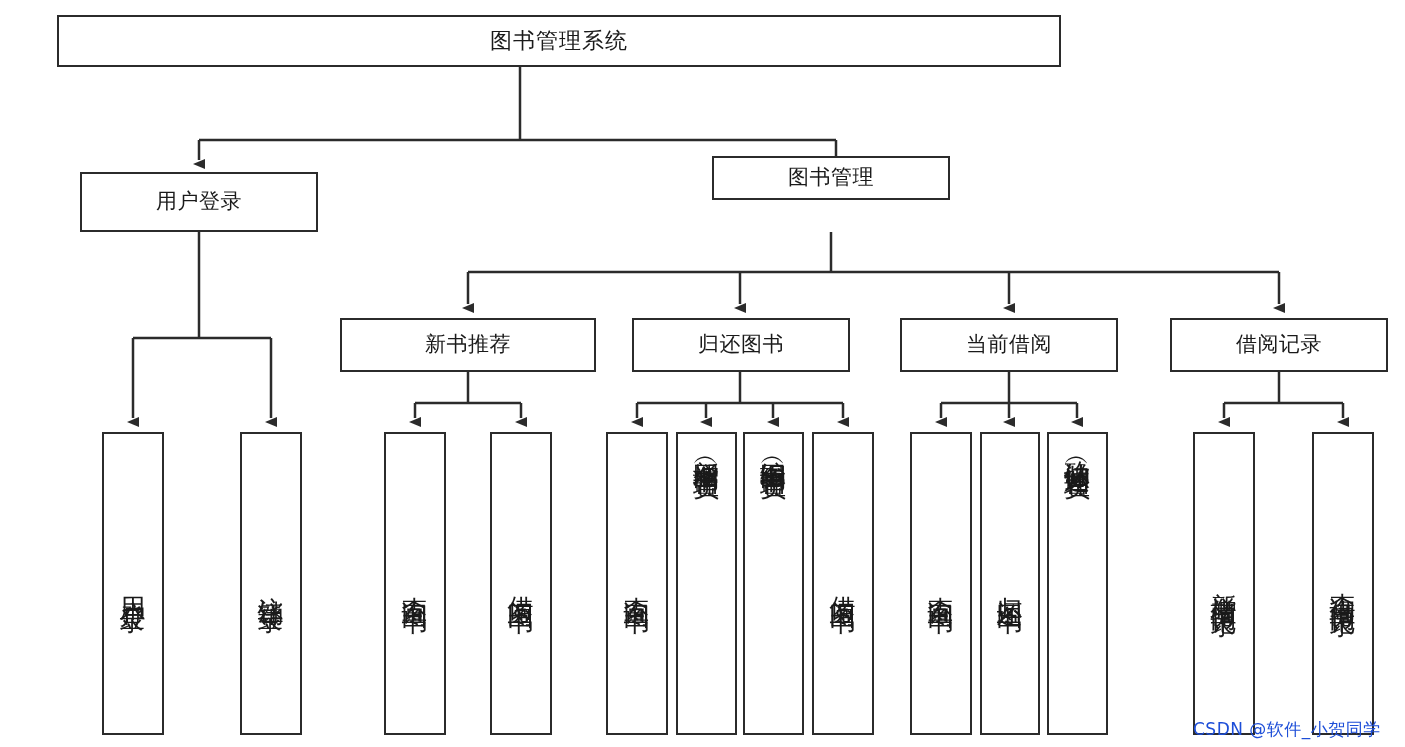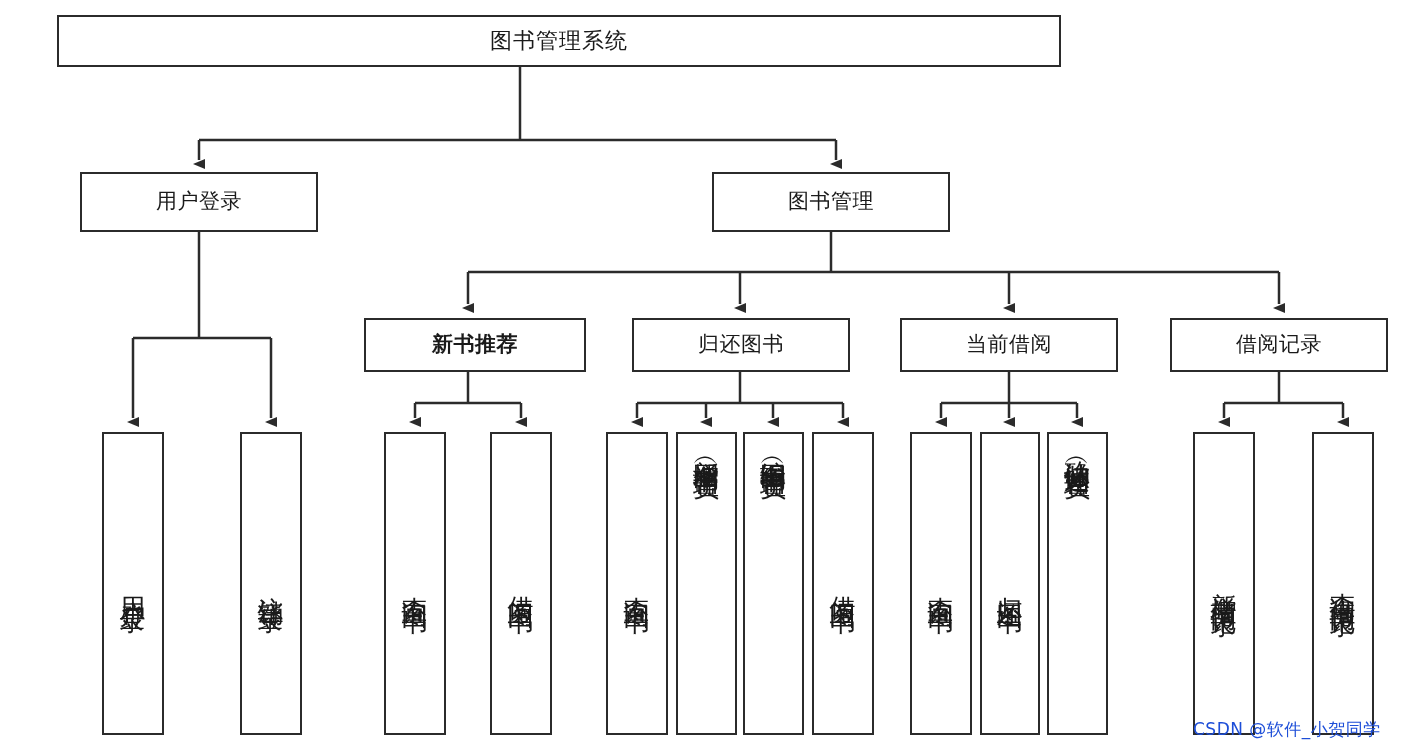--- a/index.html
+++ b/index.html
@@ -135,25 +135,25 @@
     </g>
   </svg>
 
   <div class="node root horiz" style="left:18px; top:15px; width:1004px; height:52px;margin-left:39px;">
     <span class="label">图书管理系统</span>
   </div>
 
   <div class="node horiz" style="left:80px; top:172px; width:238px; height:60px;">
     <span class="label">用户登录</span>
   </div>
-  <div class="node horiz" style="left:712px; top:172px; width:238px; height:60px;justify-content:center;">
+  <div class="node horiz" style="left:712px; top:156px; width:238px; height:44px;justify-content:center;">
     <span class="label">图书管理</span>
   </div>
 
-  <div class="node horiz" style="left:364px; top:318px; width:222px; height:54px;font-weight:bold;">
+  <div class="node horiz" style="left:340px; top:318px; width:256px; height:54px;">
     <span class="label">新书推荐</span>
   </div>
   <div class="node horiz" style="left:632px; top:318px; width:218px; height:54px;">
     <span class="label">归还图书</span>
   </div>
   <div class="node horiz" style="left:1170px; top:318px; width:218px; height:54px;">
     <span class="label">借阅记录</span>
   </div>
   <div class="node horiz" style="left:900px; top:318px; width:218px; height:54px;">
     <span class="label">当前借阅</span>

